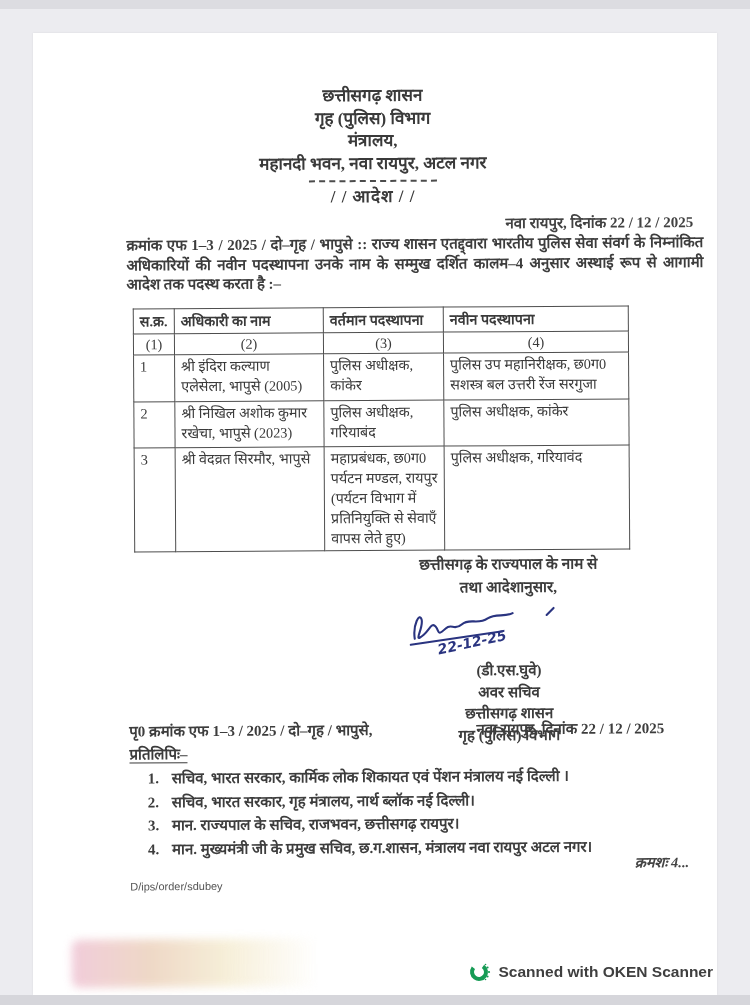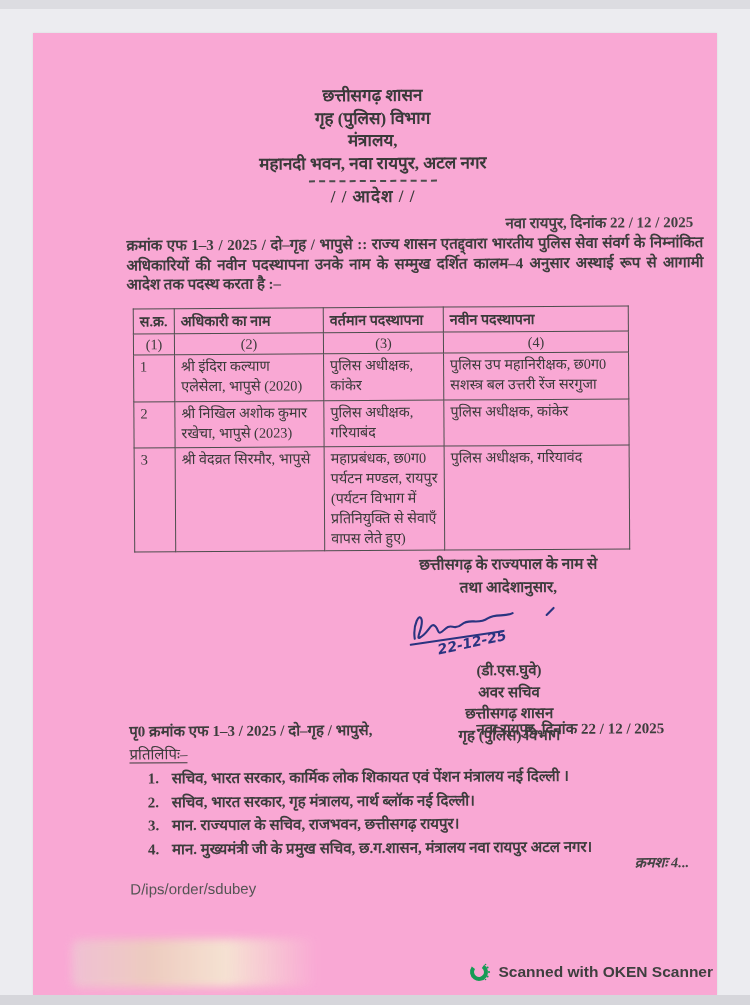--- a/index.html
+++ b/index.html
@@ -13,21 +13,21 @@
   .top-band {
     position:absolute; top:0; left:0; width:750px; height:9px;
     background:#dcdce1;
   }
   .bottom-band {
     position:absolute; top:995px; left:0; width:750px; height:10px;
     background:#d6d6db;
   }
   .page {
     position:absolute; left:33px; top:33px; width:684px; height:962px;
-    background:#f9a8d4;
+    background:#ffffff;
     box-shadow:0 0 2px rgba(0,0,0,0.08);
   }
   .content {
     position:absolute; inset:0;
     transform:rotate(-0.35deg);
     color:#3b3b3b;
   }
   
   .doc-header {
     position:absolute; top:52px; left:0; width:100%;
@@ -79,37 +79,37 @@
   .sig-name-block { font-size:15px; line-height:21.5px; margin-top:-2px; }
   
   .endorse-row {
     position:absolute; top:686px; left:95px; width:577px;
     display:flex; justify-content:space-between;
     font-size:15px; font-weight:bold; color:#3d3d3d;
   }
   .endorse-row .e-date { margin-right:42px; }
   .copy-label {
     position:absolute; top:709px; left:95px;
-    font-size:15px; font-weight:normal;
+    font-size:15px; font-weight:bold;
     text-decoration:underline; text-underline-offset:3px;
   }
   .copy-list {
     position:absolute; top:733px; left:113px; width:560px;
     font-size:15px; line-height:23.5px; font-weight:bold; color:#3d3d3d;
   }
   .copy-item { display:flex; }
   .copy-item .num { width:24px; flex:0 0 24px; }
   .continuation {
     position:absolute; top:820px; right:30px;
     font-size:14.5px; font-style:italic; font-weight:bold; color:#454545;
   }
   .file-ref {
     position:absolute; top:846px; left:95px;
     font-family:"Liberation Sans", sans-serif;
-    font-size:15px; color:#555;
+    font-size:11px; color:#555;
   }
   
   .smudge {
     position:absolute; top:905px; left:36px; width:280px; height:48px;
     background:linear-gradient(to right,#efc4d4 0%,#ecd2bd 28%,#f5ecd2 55%,rgba(255,255,255,0) 88%);
     filter:blur(4px);
     border-radius:8px;
     opacity:0.85;
   }
   
@@ -157,21 +157,21 @@
         <th class="center">नवीन पदस्थापना</th>
       </tr>
       <tr class="nrow">
         <td>(1)</td>
         <td>(2)</td>
         <td>(3)</td>
         <td>(4)</td>
       </tr>
       <tr class="r1">
         <td class="sn">1</td>
-        <td>श्री इंदिरा कल्याण एलेसेला, भापुसे (2020)</td>
+        <td>श्री इंदिरा कल्याण एलेसेला, भापुसे (2005)</td>
         <td>पुलिस अधीक्षक, कांकेर</td>
         <td>पुलिस उप महानिरीक्षक, छ0ग0 सशस्त्र बल उत्तरी रेंज सरगुजा</td>
       </tr>
       <tr class="r2">
         <td class="sn">2</td>
         <td>श्री निखिल अशोक कुमार रखेचा, भापुसे (2023)</td>
         <td>पुलिस अधीक्षक, गरियाबंद</td>
         <td>पुलिस अधीक्षक, कांकेर</td>
       </tr>
       <tr class="r3">

